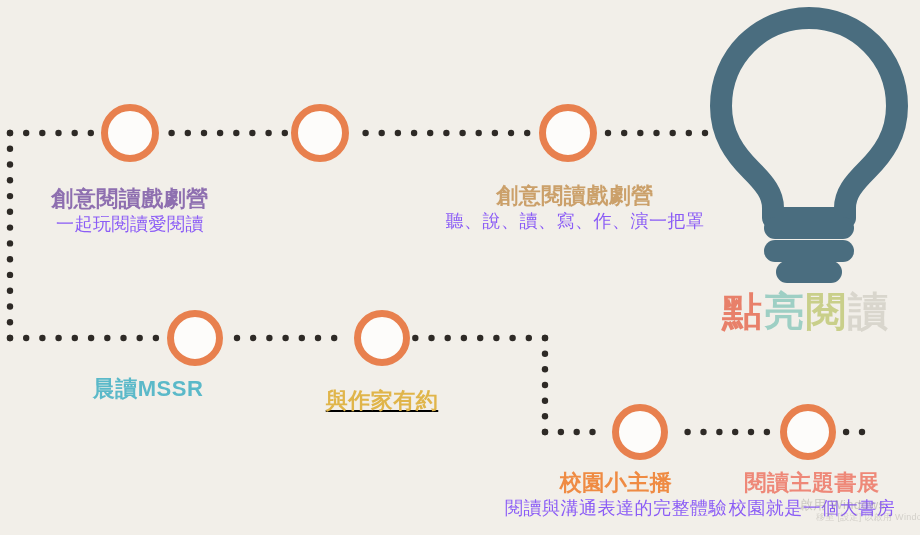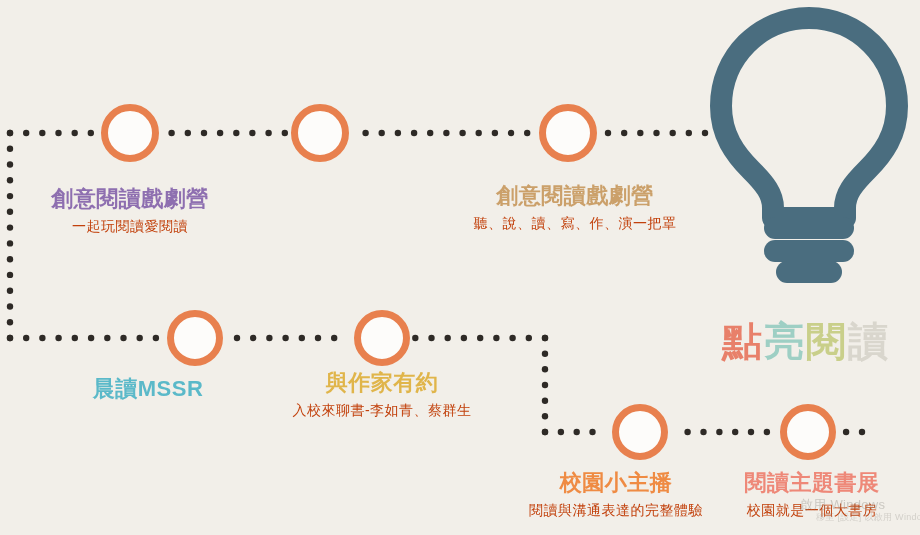--- a/index.html
+++ b/index.html
@@ -28,40 +28,38 @@
   
   .item { position:absolute; text-align:center; }
   .item .title {
     font-size:22px;
     font-weight:bold;
     letter-spacing:0.5px;
     line-height:1.2;
     white-space:nowrap;
   }
   .item .sub {
-    font-size:14px;
-    color:#c2410c;
-    margin-top:6px;
+    font-size:18px;
+    color:#8b5cf6;
     letter-spacing:0.5px;
     white-space:nowrap;
   }
 
   
   .bulb { position:absolute; left:705px; top:4px; width:208px; height:285px; }
 
   
   .brand {
     position:absolute;
     left:722px; top:291px;
     font-size:40px;
     font-weight:bold;
     letter-spacing:2px;
     white-space:nowrap;
     line-height:1;
-    margin-top:30px;
   }
   .brand span { display:inline-block; }
 
   
   .watermark {
     position:absolute;
     left:800px; top:496px;
     color:rgba(140,136,130,0.38);
     font-size:13px;
     white-space:nowrap;
@@ -193,23 +191,22 @@
 
   <div class="item" style="left:430px; top:183px; width:290px;">
     <div class="title" style="color: rgb(203, 160, 106);">創意閱讀戲劇營</div>
     <div class="sub">聽、說、讀、寫、作、演一把罩</div>
   </div>
 
   <div class="item" style="left:18px; top:376px; width:260px;">
     <div class="title" style="color: rgb(91, 185, 201); text-align: center;">晨讀MSSR</div>
   </div>
 
-  <div class="item" style="left:262px; top:370px; width:240px;">
+  <div class="item" style="left:262px; top:388px; width:240px;text-decoration:underline;">
     <div class="title" style="color: rgb(224, 181, 74);">與作家有約</div>
-    <div class="sub">入校來聊書-李如青、蔡群生</div>
   </div>
 
   <div class="item" style="left:470px; top:470px; width:292px;">
     <div class="title" style="color: rgb(239, 139, 67);">校園小主播</div>
     <div class="sub">閱讀與溝通表達的完整體驗</div>
   </div>
 
   <div class="item" style="left:722px; top:470px; width:180px;">
     <div class="title" style="color: rgb(238, 136, 120);">閱讀主題書展</div>
     <div class="sub">校園就是一個大書房</div>

